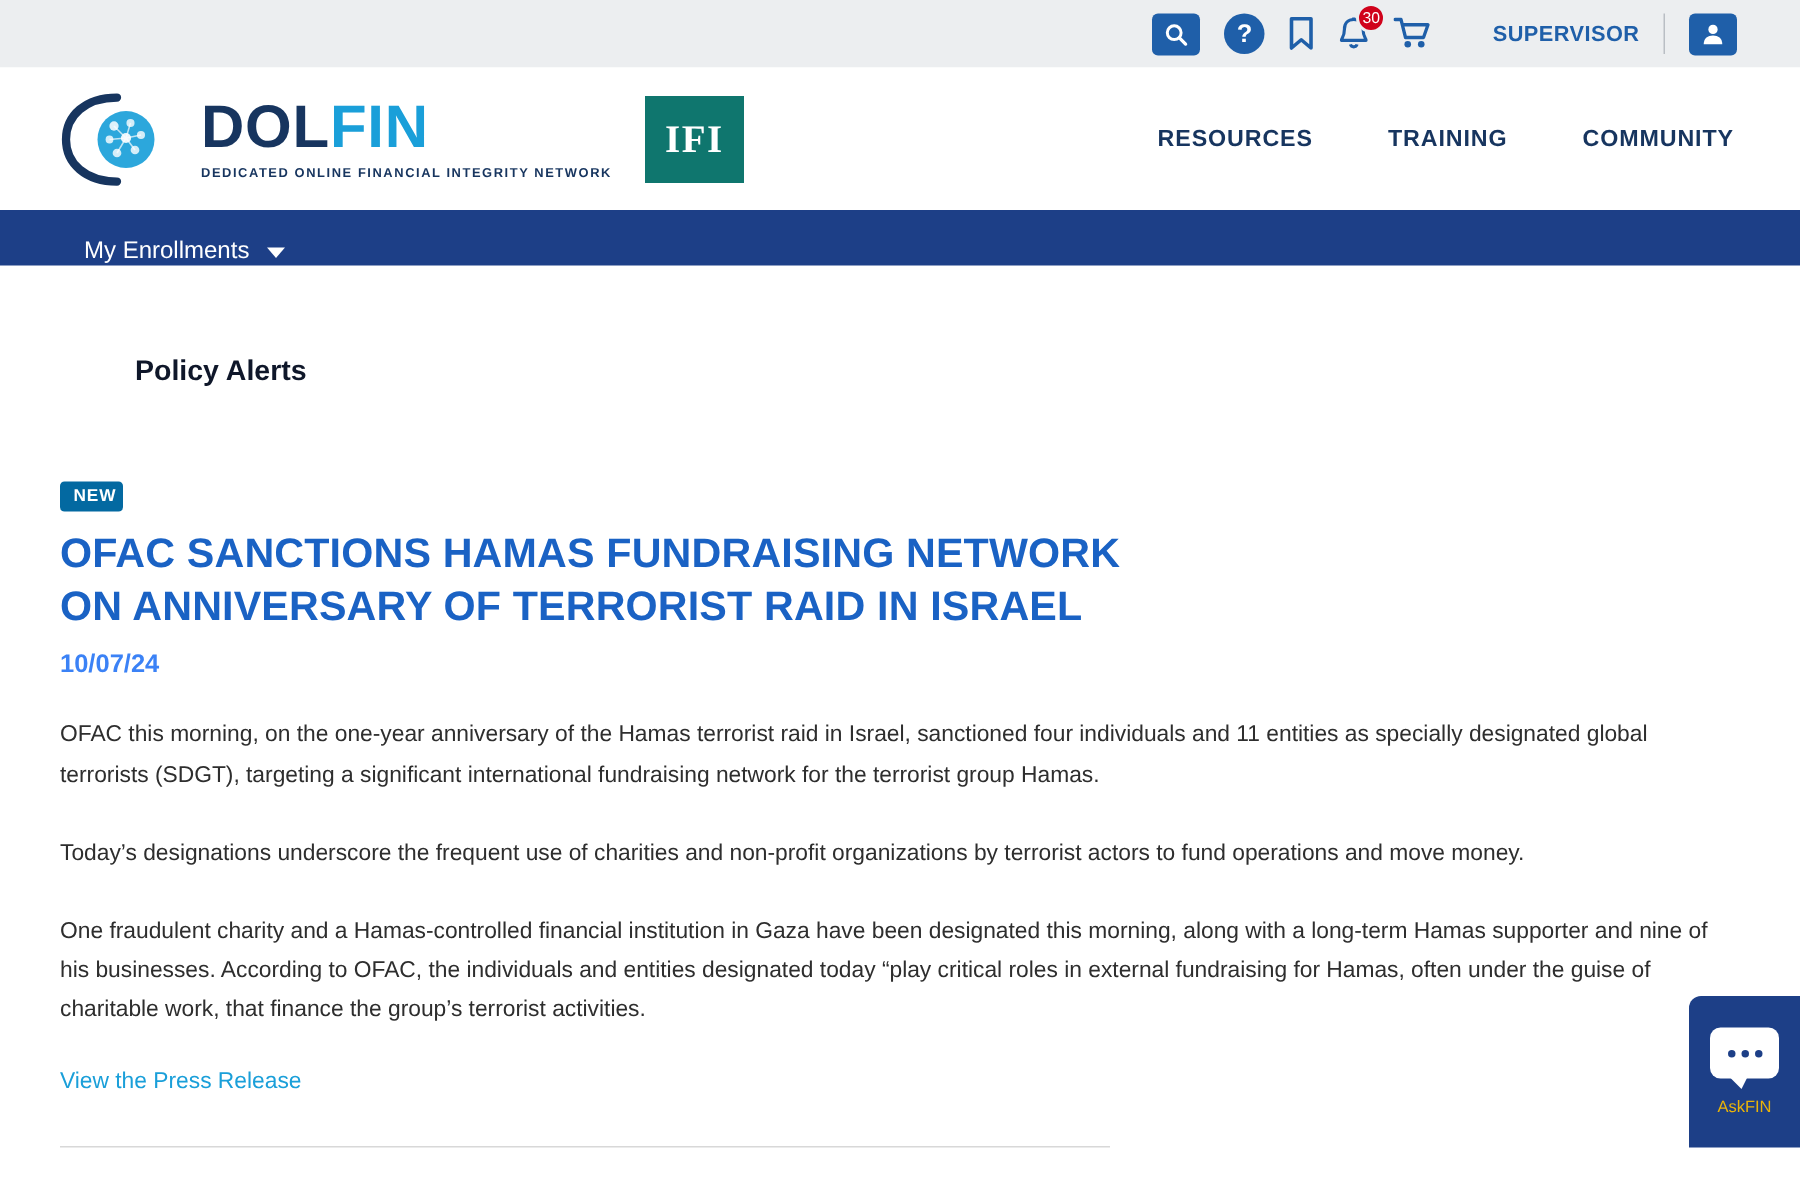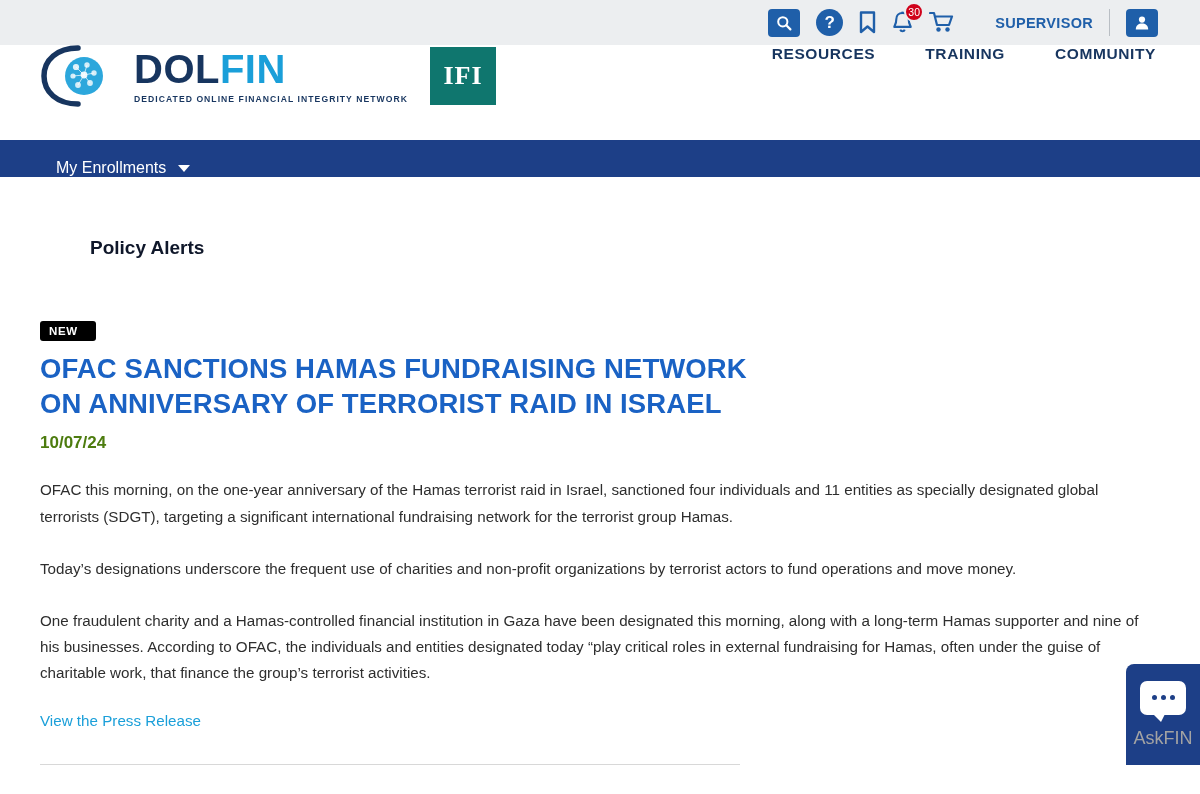--- a/index.html
+++ b/index.html
@@ -71,21 +71,21 @@
     background: #1f5fa9;
     border-radius: 4px;
     display: flex; align-items: center; justify-content: center;
   }
 
   
   .brand-header {
     height: 95px;
     background: #ffffff;
     display: flex;
-    align-items: flex-start;
+    align-items: center;
     padding: 0 40px;
     border-bottom: 0;
   }
   .logo-zone { display: flex; align-items: center; gap: 22px; }
   .dolfin-mark { position: relative; width: 78px; height: 62px; }
   .dolfin-text { display: flex; flex-direction: column; margin-left: -6px; }
   .dolfin-word {
     font-size: 40px;
     font-weight: bold;
     letter-spacing: .5px;
@@ -149,40 +149,40 @@
   
   .content { padding: 0 40px; position: relative; }
   .page-title {
     color: #0f172a;
     font-size: 19px;
     font-weight: bold;
     margin: 60px 0 0 50px;
   }
   .new-badge {
     display: inline-block;
-    background: #000000;
+    background: #0369a1;
     color: #fff;
     font-size: 11.5px;
     font-weight: bold;
     letter-spacing: .6px;
-    padding: 4px 18px 4px 9px;
+    padding: 4px 4px 4px 9px;
     border-radius: 3px;
     margin-top: 62px;
   }
   .alert-title {
     color: #1a62c4;
     font-size: 27.5px;
     font-weight: bold;
     line-height: 1.28;
     margin: 10px 0 0 0;
     max-width: 740px;
     letter-spacing: .1px;
   }
   .alert-date {
-    color: #4d7c0f;
+    color: #3b82f6;
     font-size: 17px;
     font-weight: bold;
     margin-top: 12px;
   }
   .body-copy { margin-top: 24px; max-width: 1102px; }
   .body-copy p {
     color: #2e2e2e;
     font-size: 15.2px;
     line-height: 1.72;
     margin: 0 0 26px 0;
@@ -227,22 +227,22 @@
     width: 0; height: 0;
     border-left: 8px solid transparent;
     border-right: 4px solid transparent;
     border-top: 8px solid #ffffff;
   }
   .askfin .dot {
     width: 5px; height: 5px; border-radius: 50%;
     background: #1d3f87;
   }
   .askfin .label {
-    color: #a3a3a3;
-    font-size: 18px;
+    color: #eab308;
+    font-size: 11px;
     margin-top: 13px;
   }
   .widget-area { position: relative; height: 0; }
 </style>
 </head>
 <body>
 
 <div class="utility-bar">
   <div class="util-icons">
 

